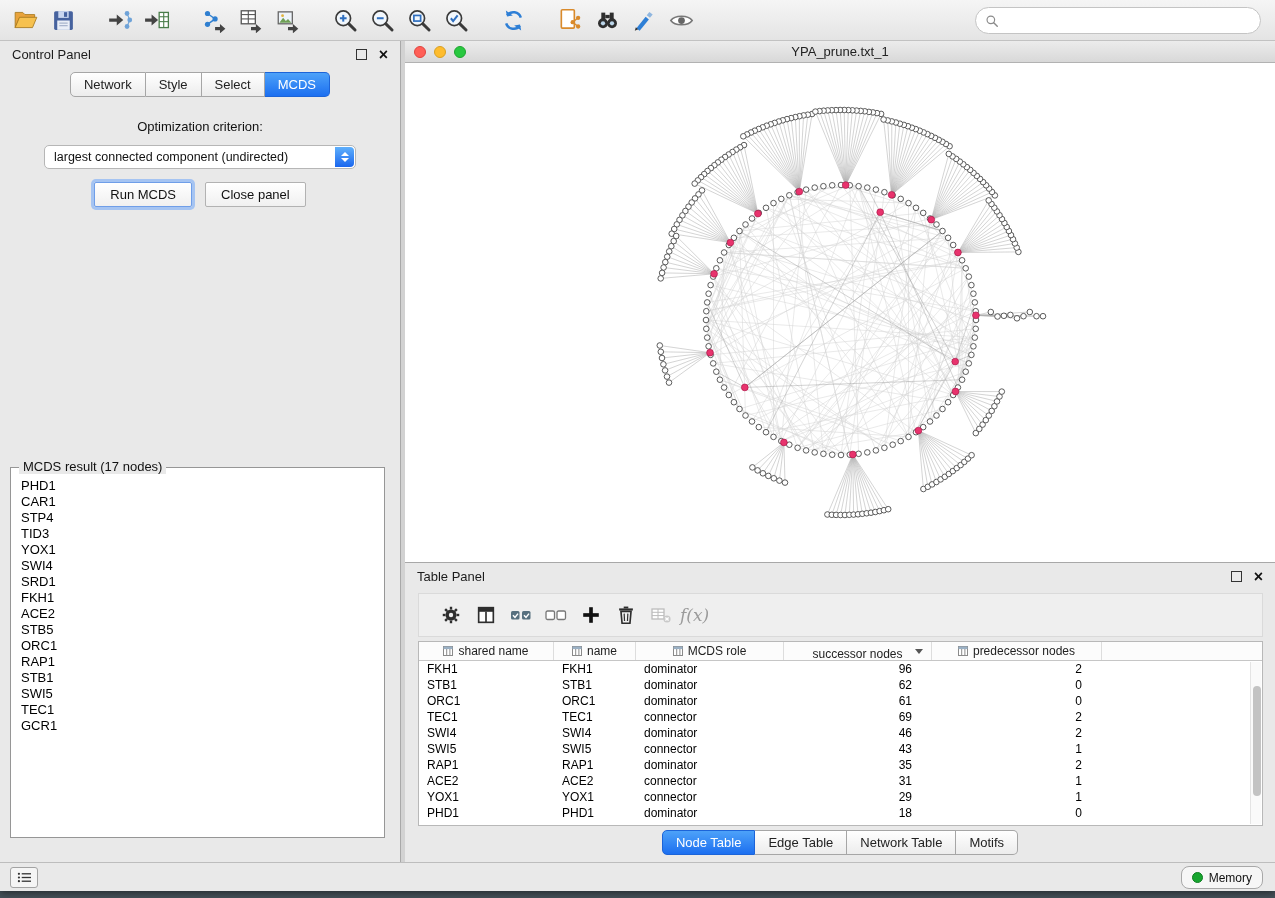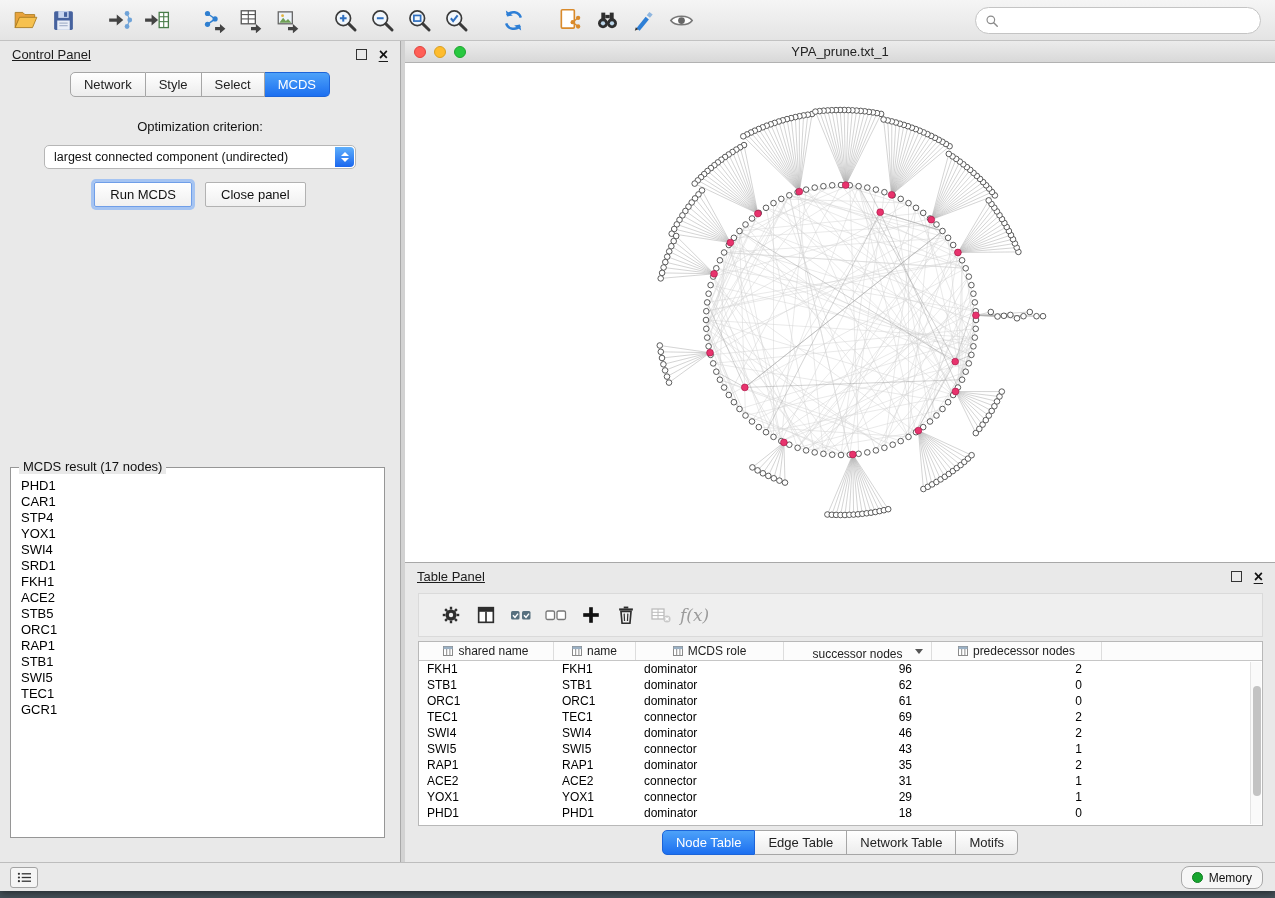--- a/index.html
+++ b/index.html
@@ -10,21 +10,21 @@
 
 
 .toolbar{position:absolute;left:0;top:0;width:100%;height:41px;background:linear-gradient(#f5f5f5,#e4e4e4);border-bottom:1px solid #c2c2c2;display:flex;align-items:center;padding-left:10px;gap:5px;}
 .tb-btn{width:32px;height:32px;border-radius:4px;display:flex;align-items:center;justify-content:center;flex:0 0 auto;}
 .tb-gap{width:15px;flex:0 0 auto;}
 .search-box{position:absolute;right:14px;top:7px;width:286px;height:27px;background:#fff;border:1px solid #c4c4c4;border-radius:14px;display:flex;align-items:center;padding-left:9px;gap:5px;}
 .search-box input{border:none;outline:none;flex:1;font-size:13px;background:transparent;font-family:"Liberation Sans",sans-serif;}
 
 
 .control-panel{position:absolute;left:0;top:41px;width:401px;height:821px;background:#e9e9e9;border-right:1px solid #a8a8a8;}
-.panel-head{height:27px;display:flex;align-items:center;padding:0 12px;font-size:13px;color:#1c1c1c;text-decoration:underline;}
+.panel-head{height:27px;display:flex;align-items:center;padding:0 12px;font-size:13px;color:#1c1c1c;}
 .panel-head .spacer{flex:1;}
 .win-float{width:11px;height:11px;border:1.5px solid #333;margin-left:12px;}
 .close-x{font-size:16px;font-weight:bold;color:#111;margin-left:12px;line-height:1;}
 .cp-tabs{display:flex;justify-content:center;margin-top:4px;}
 .seg-tab{font-size:13px;padding:4px 13px;background:linear-gradient(#ffffff,#ececec);border:1px solid #a6a6a6;border-left:none;color:#222;white-space:nowrap;}
 .seg-tab.first{border-left:1px solid #a6a6a6;border-radius:5px 0 0 5px;}
 .seg-tab.last{border-radius:0 5px 5px 0;}
 .seg-tab.active{background:linear-gradient(#4da2f9,#1c6ff0);border-color:#1c64d8;color:#fff;}
 .opt-label{text-align:center;font-size:13px;margin-top:22px;color:#111;}
 .dropdown{width:312px;height:24px;margin:11px auto 10px;background:#fff;border:1px solid #b6b6b6;border-radius:5px;display:flex;align-items:center;position:relative;padding-left:9px;font-size:12.5px;color:#111;text-align:center;}
@@ -252,20 +252,21 @@
     <div class="btn-row">
       <button class="mac-btn focused">Run MCDS</button>
       <button class="mac-btn">Close panel</button>
     </div>
     <div class="result-box">
       <span class="result-legend">MCDS result (17 nodes)</span>
       <div class="result-list">
             <div class="result-item">PHD1</div>
             <div class="result-item">CAR1</div>
             <div class="result-item">STP4</div>
+            <div class="result-item">TID3</div>
             <div class="result-item">YOX1</div>
             <div class="result-item">SWI4</div>
             <div class="result-item">SRD1</div>
             <div class="result-item">FKH1</div>
             <div class="result-item">ACE2</div>
             <div class="result-item">STB5</div>
             <div class="result-item">ORC1</div>
             <div class="result-item">RAP1</div>
             <div class="result-item">STB1</div>
             <div class="result-item">SWI5</div>

